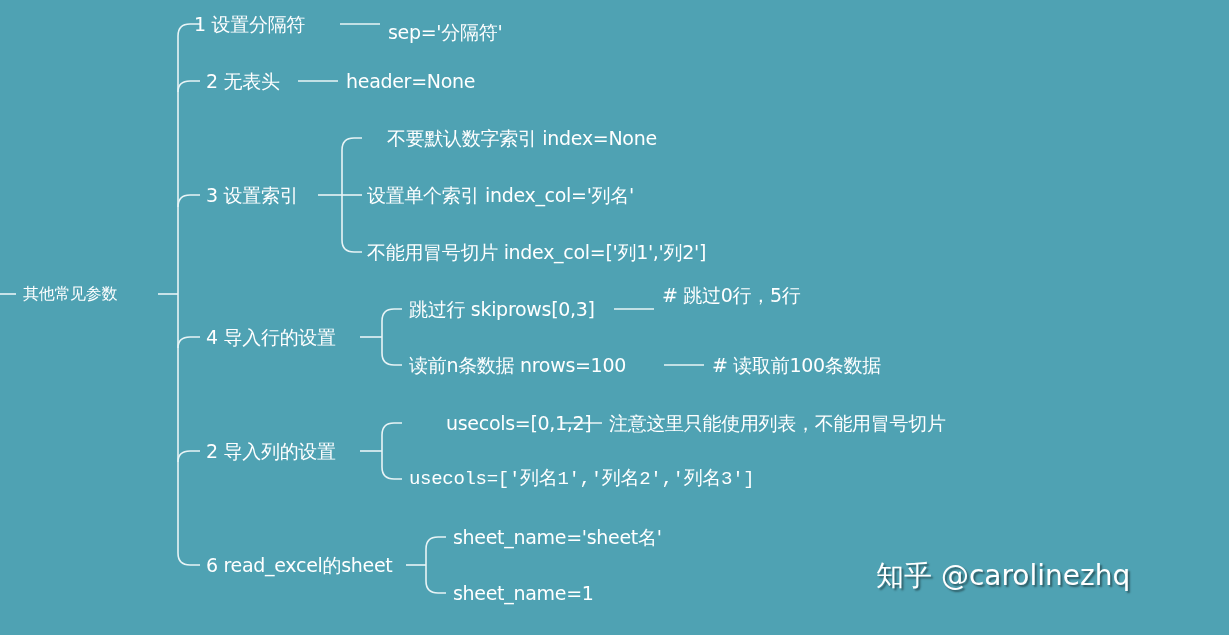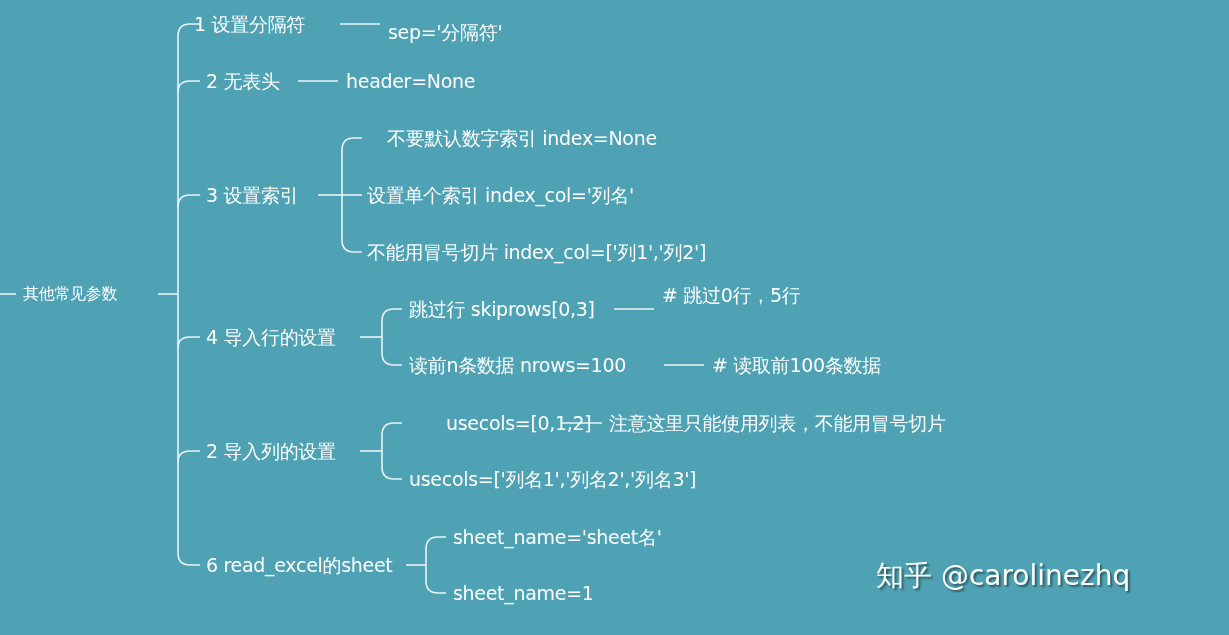--- a/index.html
+++ b/index.html
@@ -86,19 +86,19 @@
 
 <div class="node" style="left:206px; top:325px;">4 导入行的设置</div>
 <div class="node" style="left:409px; top:297px;">跳过行 skiprows[0,3]</div>
 <div class="node" style="left:662px; top:283px;"># 跳过0行，5行</div>
 <div class="node" style="left:409px; top:353px;">读前n条数据    nrows=100</div>
 <div class="node" style="left:712px; top:353px;"># 读取前100条数据</div>
 
 <div class="node" style="left:206px; top:439px;">2 导入列的设置</div>
 <div class="node" style="left:410px; top:411px;margin-left:36px;">usecols=[0,1,2]</div>
 <div class="node" style="left:609px; top:411px;">注意这里只能使用列表，不能用冒号切片</div>
-<div class="node" style="left:409px; top:467px;">usecols=['列名1','列名2','列名3']</div>
+<div class="node" style="left:409px; top:467px;font-family:Liberation Mono, monospace;">usecols=['列名1','列名2','列名3']</div>
 
 <div class="node" style="left:206px; top:553px;">6 read_excel的sheet</div>
 <div class="node" style="left:453px; top:525px;">sheet_name='sheet名'</div>
 <div class="node" style="left:453px; top:581px;">sheet_name=1</div>
 
 <div class="watermark">知乎 @carolinezhq</div>
 
 </body></html>

